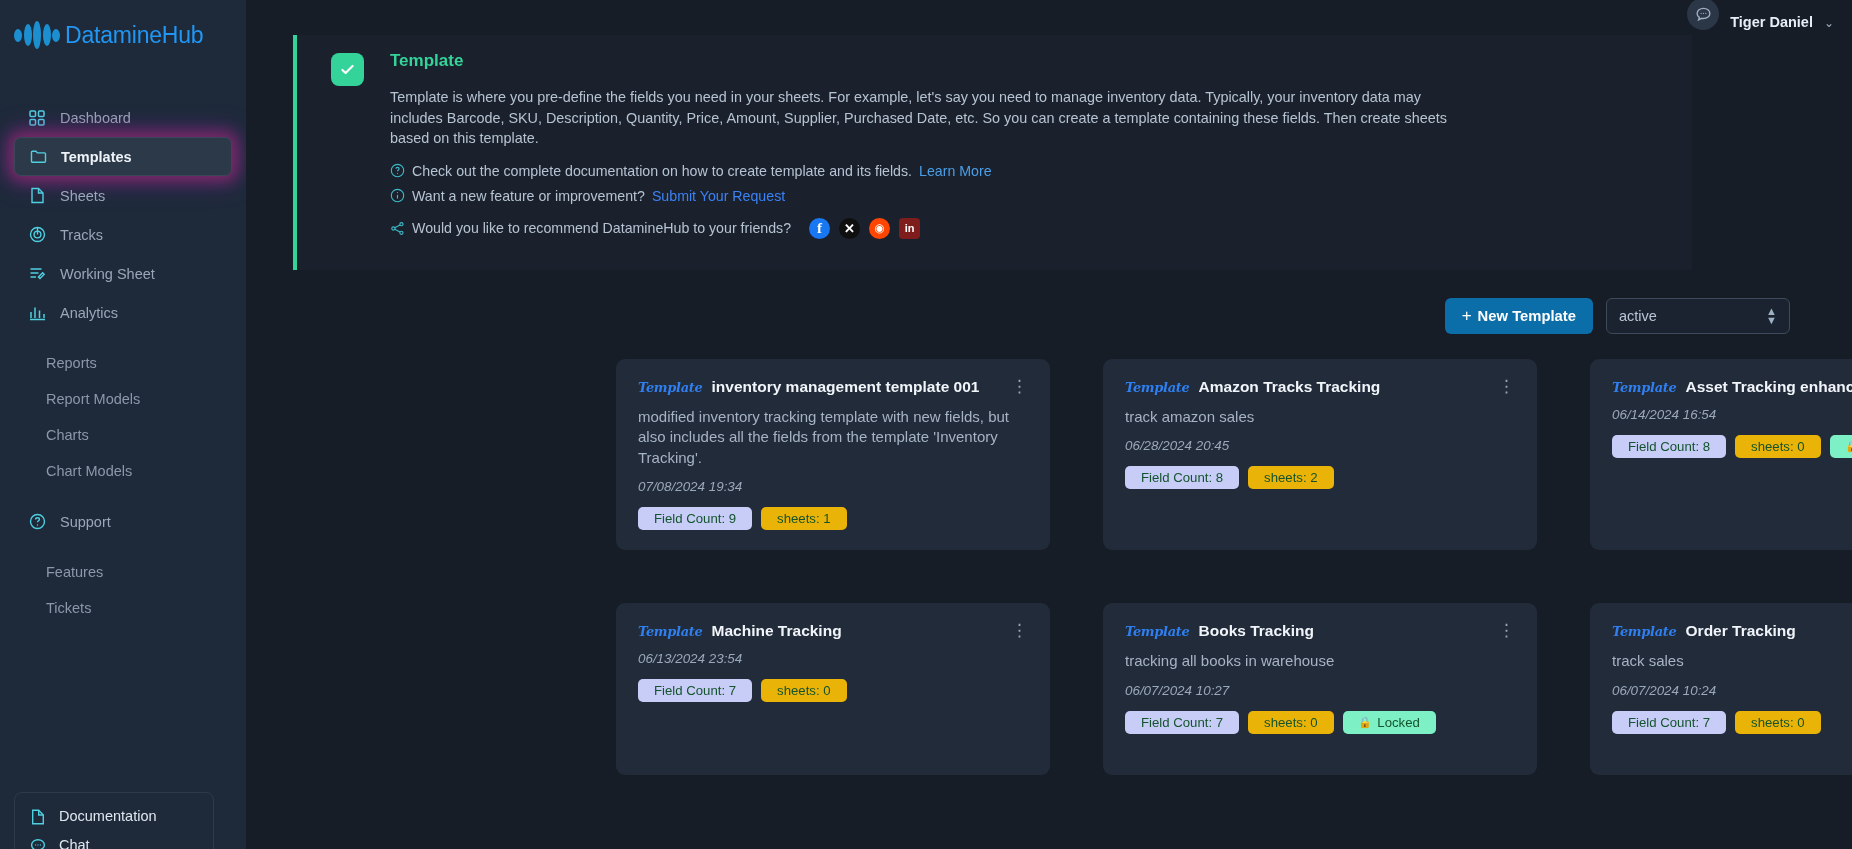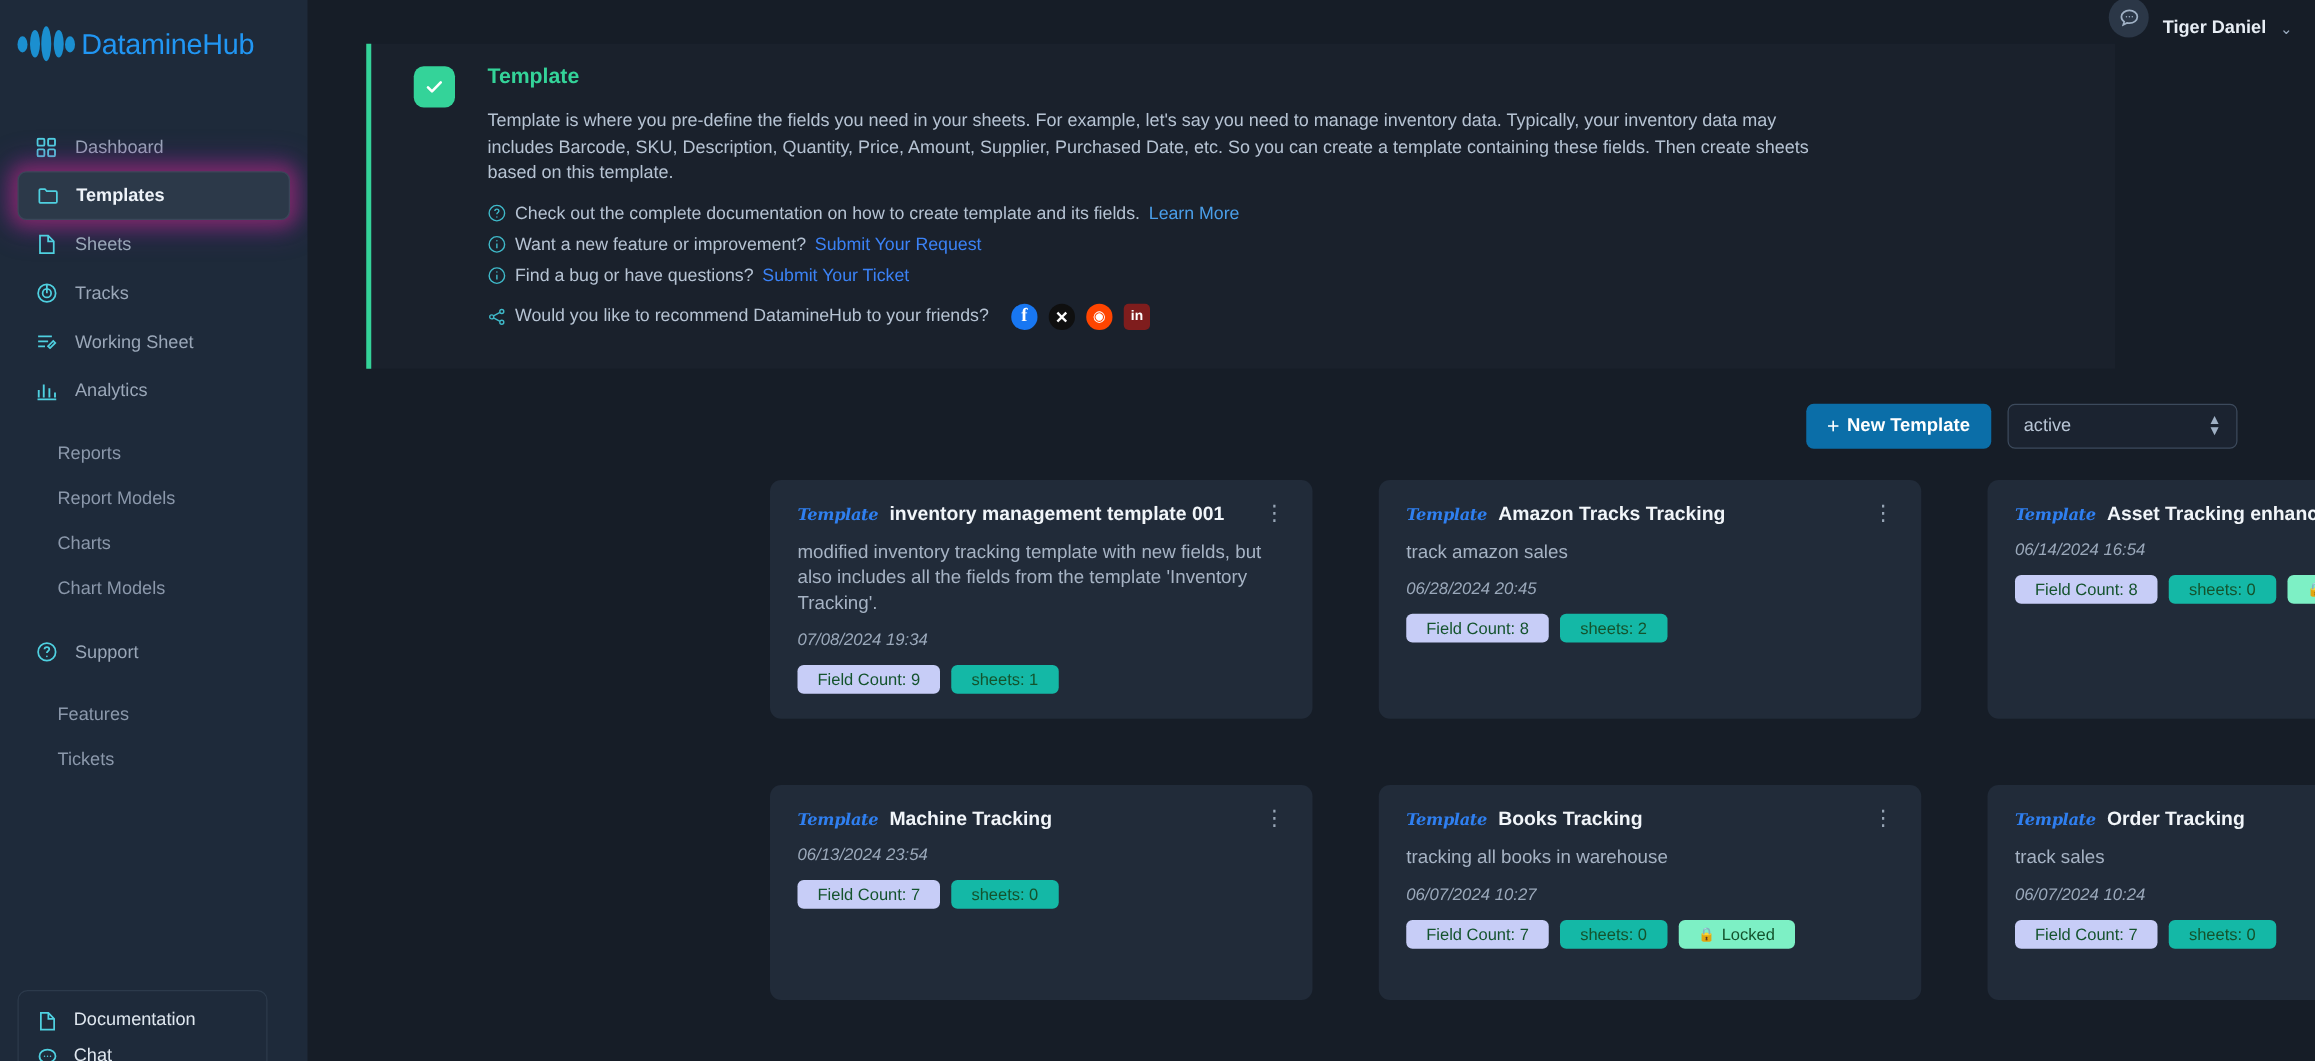--- a/index.html
+++ b/index.html
@@ -134,21 +134,21 @@
     font-family: "DejaVu Serif", serif; font-style: italic; font-weight: 700;
     color: #2f7ff0; font-size: 13px; flex: 0 0 auto; letter-spacing: -0.3px;
   }
   .card-title { color: #f1f5f9; font-size: 15.5px; font-weight: 700; flex: 1; }
   .kebab { color: #97a5b6; font-size: 17px; letter-spacing: 0; line-height: 10px; cursor: pointer; padding-left: 8px; }
   .card-desc { color: #a6b3c4; font-size: 15px; line-height: 20.5px; margin-top: 11px; }
   .card-date { color: #9aa8ba; font-size: 13.4px; font-style: italic; margin-top: 11px; }
   .chips { display: flex; gap: 9px; margin-top: 13px; flex-wrap: wrap; }
   .chip { border-radius: 5px; padding: 4px 16px; font-size: 13.2px; color: #14532d; }
   .chip.fields { background: #c7cdf7; }
-  .chip.sheets { background: #14b8a6; }
+  .chip.sheets { background: #eab308; }
   .chip.locked { background: #7df0c5; display: flex; align-items: center; gap: 5px; }
   .chip.locked .lk { font-size: 11px; }
 </style>
 </head>
 <body>
 
 <div id="app">
 
   <aside class="sidebar">
     <div class="brand">
@@ -314,31 +314,20 @@
             <svg width="15" height="15" viewBox="0 0 16 16" fill="none" stroke="currentColor" stroke-width="1.2">
               <circle cx="8" cy="8" r="6.6"></circle>
                 <path d="M8 7.3v4"></path>
                 <circle cx="8" cy="4.9" r=".65" fill="currentColor" stroke="none"></circle>
             </svg>
           </span>
           <span>Want a new feature or improvement?</span>
           <span class="link">Submit Your Request</span>
         </div>
 
-        <div class="info-line">
-          <span class="ico">
-            <svg width="15" height="15" viewBox="0 0 16 16" fill="none" stroke="currentColor" stroke-width="1.2">
-              <circle cx="8" cy="8" r="6.6"></circle>
-                <path d="M8 7.3v4"></path>
-                <circle cx="8" cy="4.9" r=".65" fill="currentColor" stroke="none"></circle>
-            </svg>
-          </span>
-          <span>Find a bug or have questions?</span>
-          <span class="link">Submit Your Ticket</span>
-        </div>
 
         <div class="info-line" style="margin-top:14px;">
           <span class="ico">
             <svg width="15" height="15" viewBox="0 0 16 16" fill="none" stroke="currentColor" stroke-width="1.2">
               <circle cx="12.2" cy="3.4" r="1.7"></circle>
                 <circle cx="3.6" cy="8" r="1.7"></circle>
                 <circle cx="12.2" cy="12.6" r="1.7"></circle>
               <path d="M5.1 7.2l5.6-3M5.1 8.8l5.6 3"></path>
             </svg>
           </span>

